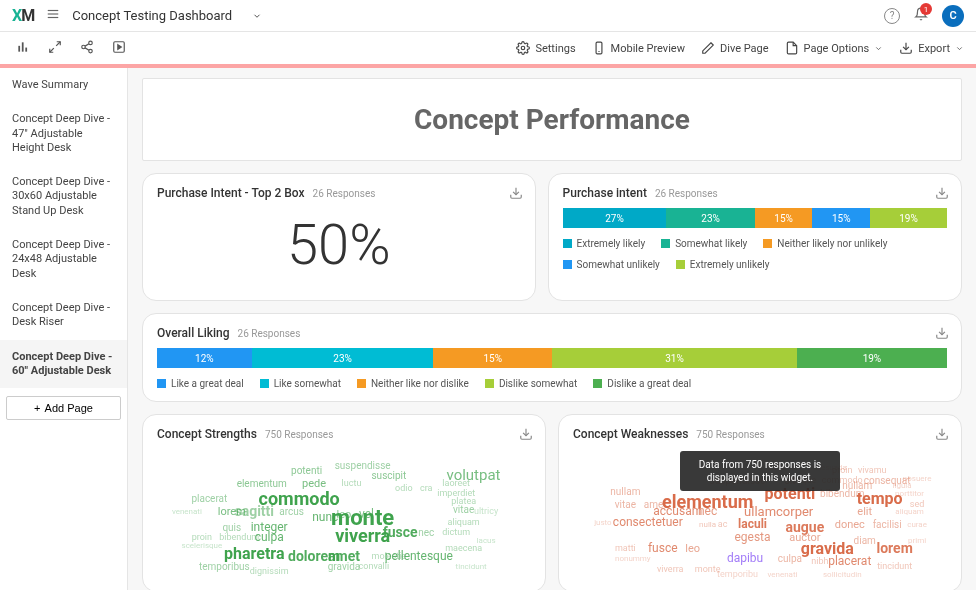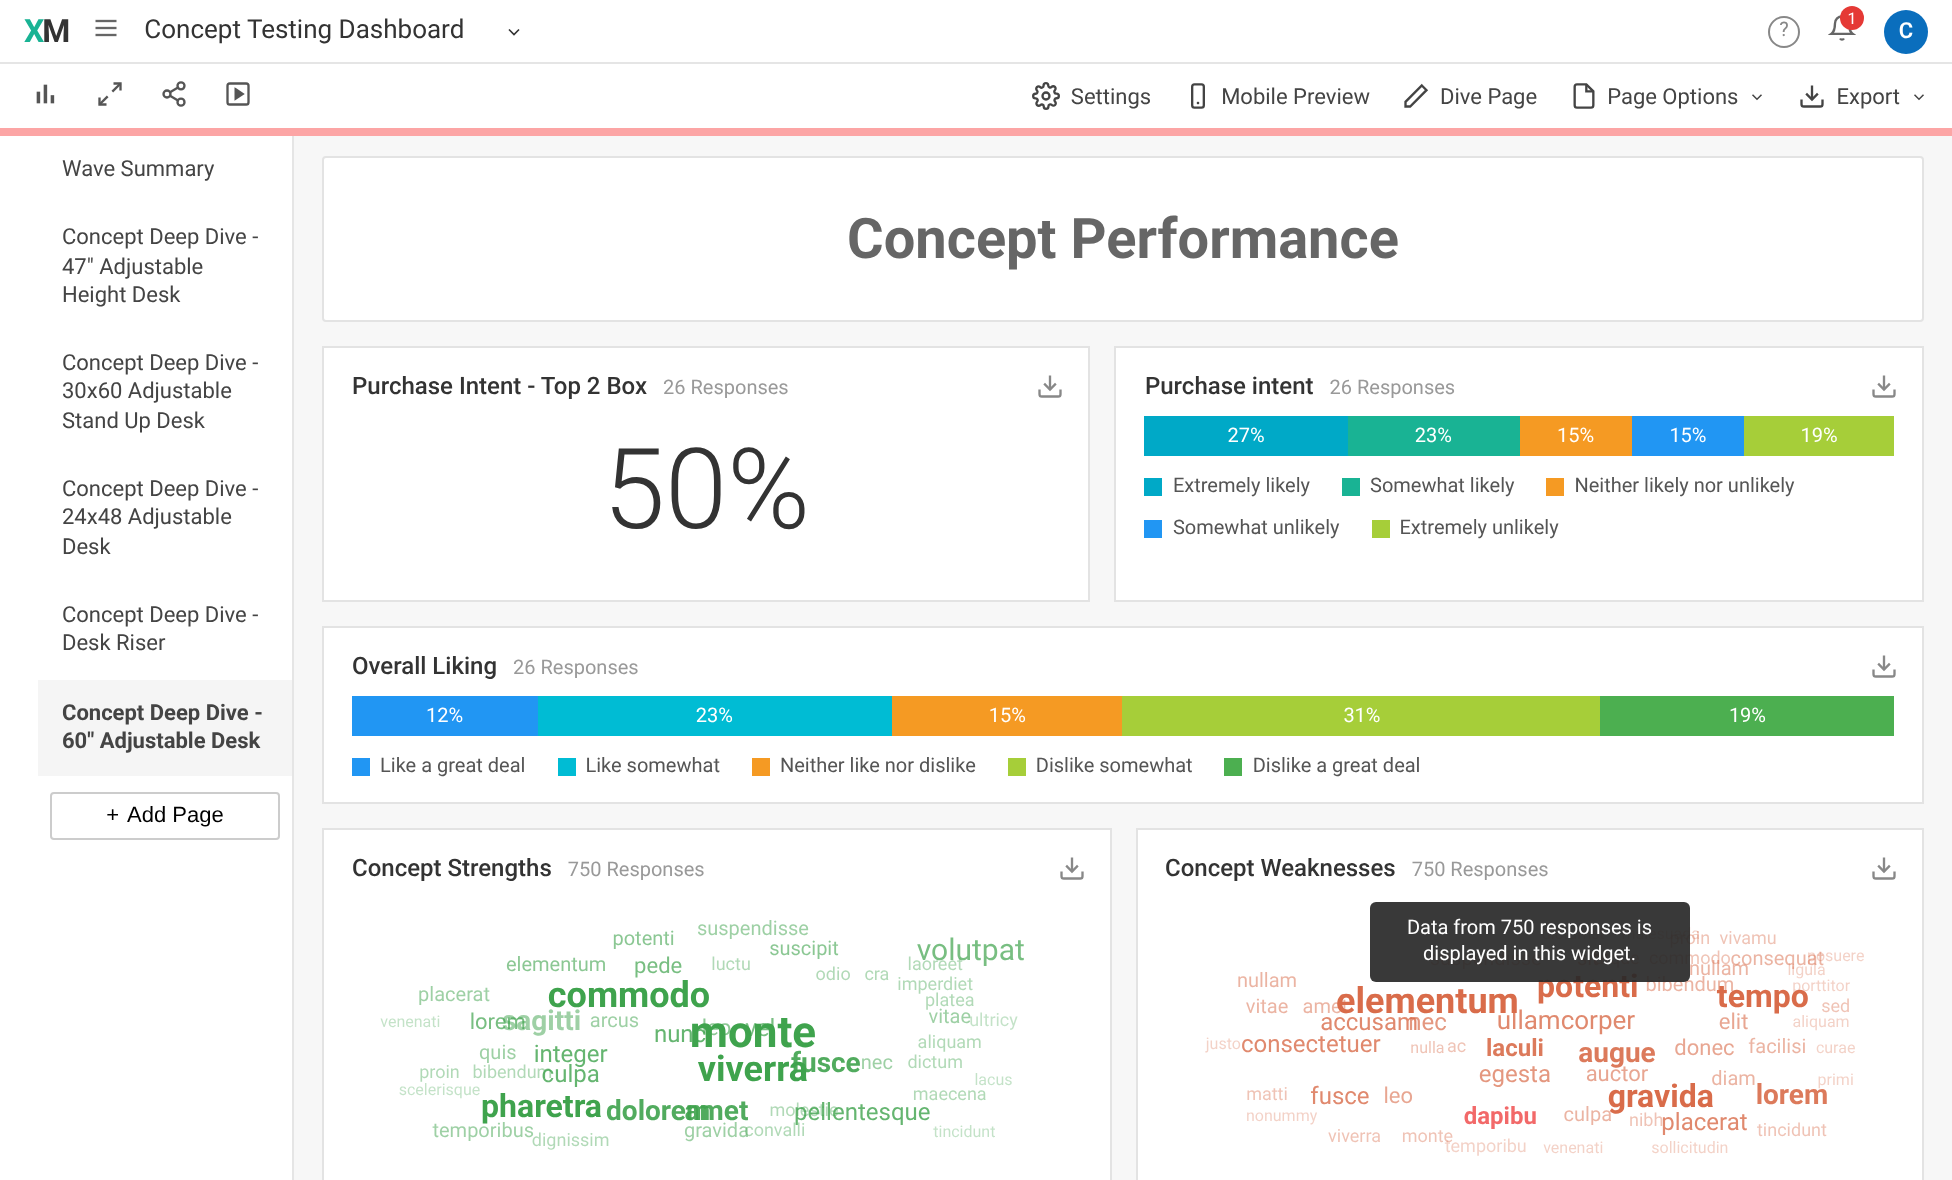--- a/index.html
+++ b/index.html
@@ -13,31 +13,31 @@
 .topbar-right { display: flex; align-items: center; gap: 14px; }
 .help-icon { width: 16px; height: 16px; border: 1.5px solid #888; border-radius: 50%; display: flex; align-items: center; justify-content: center; font-size: 10px; color: #888; cursor: pointer; }
 .bell-icon { position: relative; color: #666; cursor: pointer; }
 .bell-badge { position: absolute; top: -4px; right: -4px; background: #e53935; color: #fff; border-radius: 50%; width: 12px; height: 12px; font-size: 8px; display: flex; align-items: center; justify-content: center; }
 .avatar { width: 22px; height: 22px; border-radius: 50%; background: #0a6ebd; color: #fff; display: flex; align-items: center; justify-content: center; font-size: 11px; font-weight: 600; cursor: pointer; }
 .toolbar { height: 36px; border-bottom: 4px solid #fca5a5; display: flex; align-items: center; padding: 0 12px; }
 .toolbar-left { display: flex; gap: 18px; padding-left: 4px; }
 .toolbar-left svg, .toolbar-left .ticon { color: #555; cursor: pointer; }
 .toolbar-right { display: flex; gap: 16px; align-items: center; }
 .toolbar-item { display: flex; align-items: center; gap: 5px; font-size: 11px; color: #444; cursor: pointer; }
-.main { display: flex; height: calc(590px - 68px); padding-left: 19px; }
+.main { display: flex; height: calc(590px - 68px); }
 .sidebar { width: 128px; border-right: 1px solid #e5e5e5; overflow-y: auto; }
 .side-item { padding: 10px 12px; font-size: 11px; color: #444; cursor: pointer; line-height: 1.3; }
 .side-item.active { font-weight: 700; background: #f5f5f5; }
 .add-page-row { padding: 8px 6px; }
 .add-page-btn { width: 100%; border: 1px solid #ccc; background: #fff; padding: 5px; font-size: 11px; cursor: pointer; border-radius: 2px; display: flex; align-items: center; justify-content: center; gap: 4px; }
 .content { flex: 1; background: #f7f7f7; padding: 10px 14px; overflow-y: auto; }
 .hero { background: #fff; border: 1px solid #e3e3e3; border-radius: 2px; padding: 24px; text-align: center; margin-bottom: 12px; }
 .hero h1 { font-size: 28px; color: #666; font-weight: 700; }
 .row { display: flex; gap: 12px; margin-bottom: 12px; }
-.card { background: #fff; border: 1px solid #e3e3e3; border-radius: 0; padding: 12px 14px; position: relative; }
+.card { background: #fff; border: 1px solid #e3e3e3; border-radius: 14px; padding: 12px 14px; position: relative; }
 .card-header { display: flex; align-items: baseline; gap: 8px; margin-bottom: 8px; }
 .card-title { font-size: 12px; color: #333; font-weight: 500; }
 .card-sub { font-size: 10px; color: #999; }
 .export-icon { position: absolute; top: 12px; right: 12px; color: #888; cursor: pointer; }
 .big-number { font-size: 56px; font-weight: 300; text-align: center; color: #333; padding: 4px 0 10px; }
 .stacked-bar { display: flex; height: 20px; width: 100%; margin: 8px 0; }
 .seg { color: #fff; font-size: 10px; display: flex; align-items: center; justify-content: center; }
 .legend { display: flex; flex-wrap: wrap; gap: 10px 16px; margin-top: 10px; }
 .legend-item { display: flex; align-items: center; gap: 5px; font-size: 10px; color: #555; }
 .swatch { width: 9px; height: 9px; }
@@ -345,21 +345,21 @@
         <span class="wc-word" style="font-size: 18px; left: 36%; top: 40%; transform: translate(-50%, -50%); color: rgb(217, 108, 74); opacity: 1; font-weight: 700;">elementum</span>
             <span class="wc-word" style="font-size: 16px; left: 58%; top: 34%; transform: translate(-50%, -50%); color: rgb(217, 108, 74); opacity: 1; font-weight: 700;">potenti</span>
             <span class="wc-word" style="font-size: 16px; left: 82%; top: 38%; transform: translate(-50%, -50%); color: rgb(217, 108, 74); opacity: 1; font-weight: 700;">tempo</span>
             <span class="wc-word" style="font-size: 16px; left: 68%; top: 76%; transform: translate(-50%, -50%); color: rgb(217, 108, 74); opacity: 1; font-weight: 700;">gravida</span>
             <span class="wc-word" style="font-size: 14px; left: 86%; top: 76%; transform: translate(-50%, -50%); color: rgb(217, 108, 74); opacity: 0.9; font-weight: 700;">lorem</span>
             <span class="wc-word" style="font-size: 14px; left: 62%; top: 60%; transform: translate(-50%, -50%); color: rgb(217, 108, 74); opacity: 0.9; font-weight: 700;">augue</span>
             <span class="wc-word" style="font-size: 12px; left: 48%; top: 58%; transform: translate(-50%, -50%); color: rgb(217, 108, 74); opacity: 0.9; font-weight: 700;">laculi</span>
             <span class="wc-word" style="font-size: 13px; left: 55%; top: 48%; transform: translate(-50%, -50%); color: rgb(217, 108, 74); opacity: 0.8; font-weight: 400;">ullamcorper</span>
             <span class="wc-word" style="font-size: 12px; left: 20%; top: 56%; transform: translate(-50%, -50%); color: rgb(217, 108, 74); opacity: 0.8; font-weight: 400;">consectetuer</span>
             <span class="wc-word" style="font-size: 12px; left: 28%; top: 48%; transform: translate(-50%, -50%); color: rgb(217, 108, 74); opacity: 0.8; font-weight: 400;">accusam</span>
-            <span class="wc-word" style="font-size: 12px; left: 46%; top: 84%; transform: translate(-50%, -50%); color: #ef4444; opacity: 0.8; font-weight: 700;">dapibu</span>
+            <span class="wc-word" style="font-size: 12px; left: 46%; top: 84%; transform: translate(-50%, -50%); color: #8b5cf6; opacity: 0.8; font-weight: 400;">dapibu</span>
             <span class="wc-word" style="font-size: 12px; left: 24%; top: 76%; transform: translate(-50%, -50%); color: rgb(217, 108, 74); opacity: 0.8; font-weight: 400;">fusce</span>
             <span class="wc-word" style="font-size: 12px; left: 74%; top: 86%; transform: translate(-50%, -50%); color: rgb(217, 108, 74); opacity: 0.8; font-weight: 400;">placerat</span>
             <span class="wc-word" style="font-size: 12px; left: 48%; top: 68%; transform: translate(-50%, -50%); color: rgb(217, 108, 74); opacity: 0.7; font-weight: 400;">egesta</span>
             <span class="wc-word" style="font-size: 11px; left: 62%; top: 68%; transform: translate(-50%, -50%); color: rgb(217, 108, 74); opacity: 0.6; font-weight: 400;">auctor</span>
             <span class="wc-word" style="font-size: 11px; left: 74%; top: 58%; transform: translate(-50%, -50%); color: rgb(217, 108, 74); opacity: 0.6; font-weight: 400;">donec</span>
             <span class="wc-word" style="font-size: 10px; left: 84%; top: 58%; transform: translate(-50%, -50%); color: rgb(217, 108, 74); opacity: 0.5; font-weight: 400; text-align: center;">facilisi</span>
             <span class="wc-word" style="font-size: 10px; left: 78%; top: 70%; transform: translate(-50%, -50%); color: rgb(217, 108, 74); opacity: 0.5; font-weight: 400;">diam</span>
             <span class="wc-word" style="font-size: 12px; left: 36%; top: 48%; transform: translate(-50%, -50%); color: rgb(217, 108, 74); opacity: 0.7; font-weight: 400;">nec</span>
             <span class="wc-word" style="font-size: 10px; left: 14%; top: 42%; transform: translate(-50%, -50%); color: rgb(217, 108, 74); opacity: 0.5; font-weight: 400;">vitae</span>
             <span class="wc-word" style="font-size: 10px; left: 22%; top: 42%; transform: translate(-50%, -50%); color: rgb(217, 108, 74); opacity: 0.5; font-weight: 400;">amet</span>

